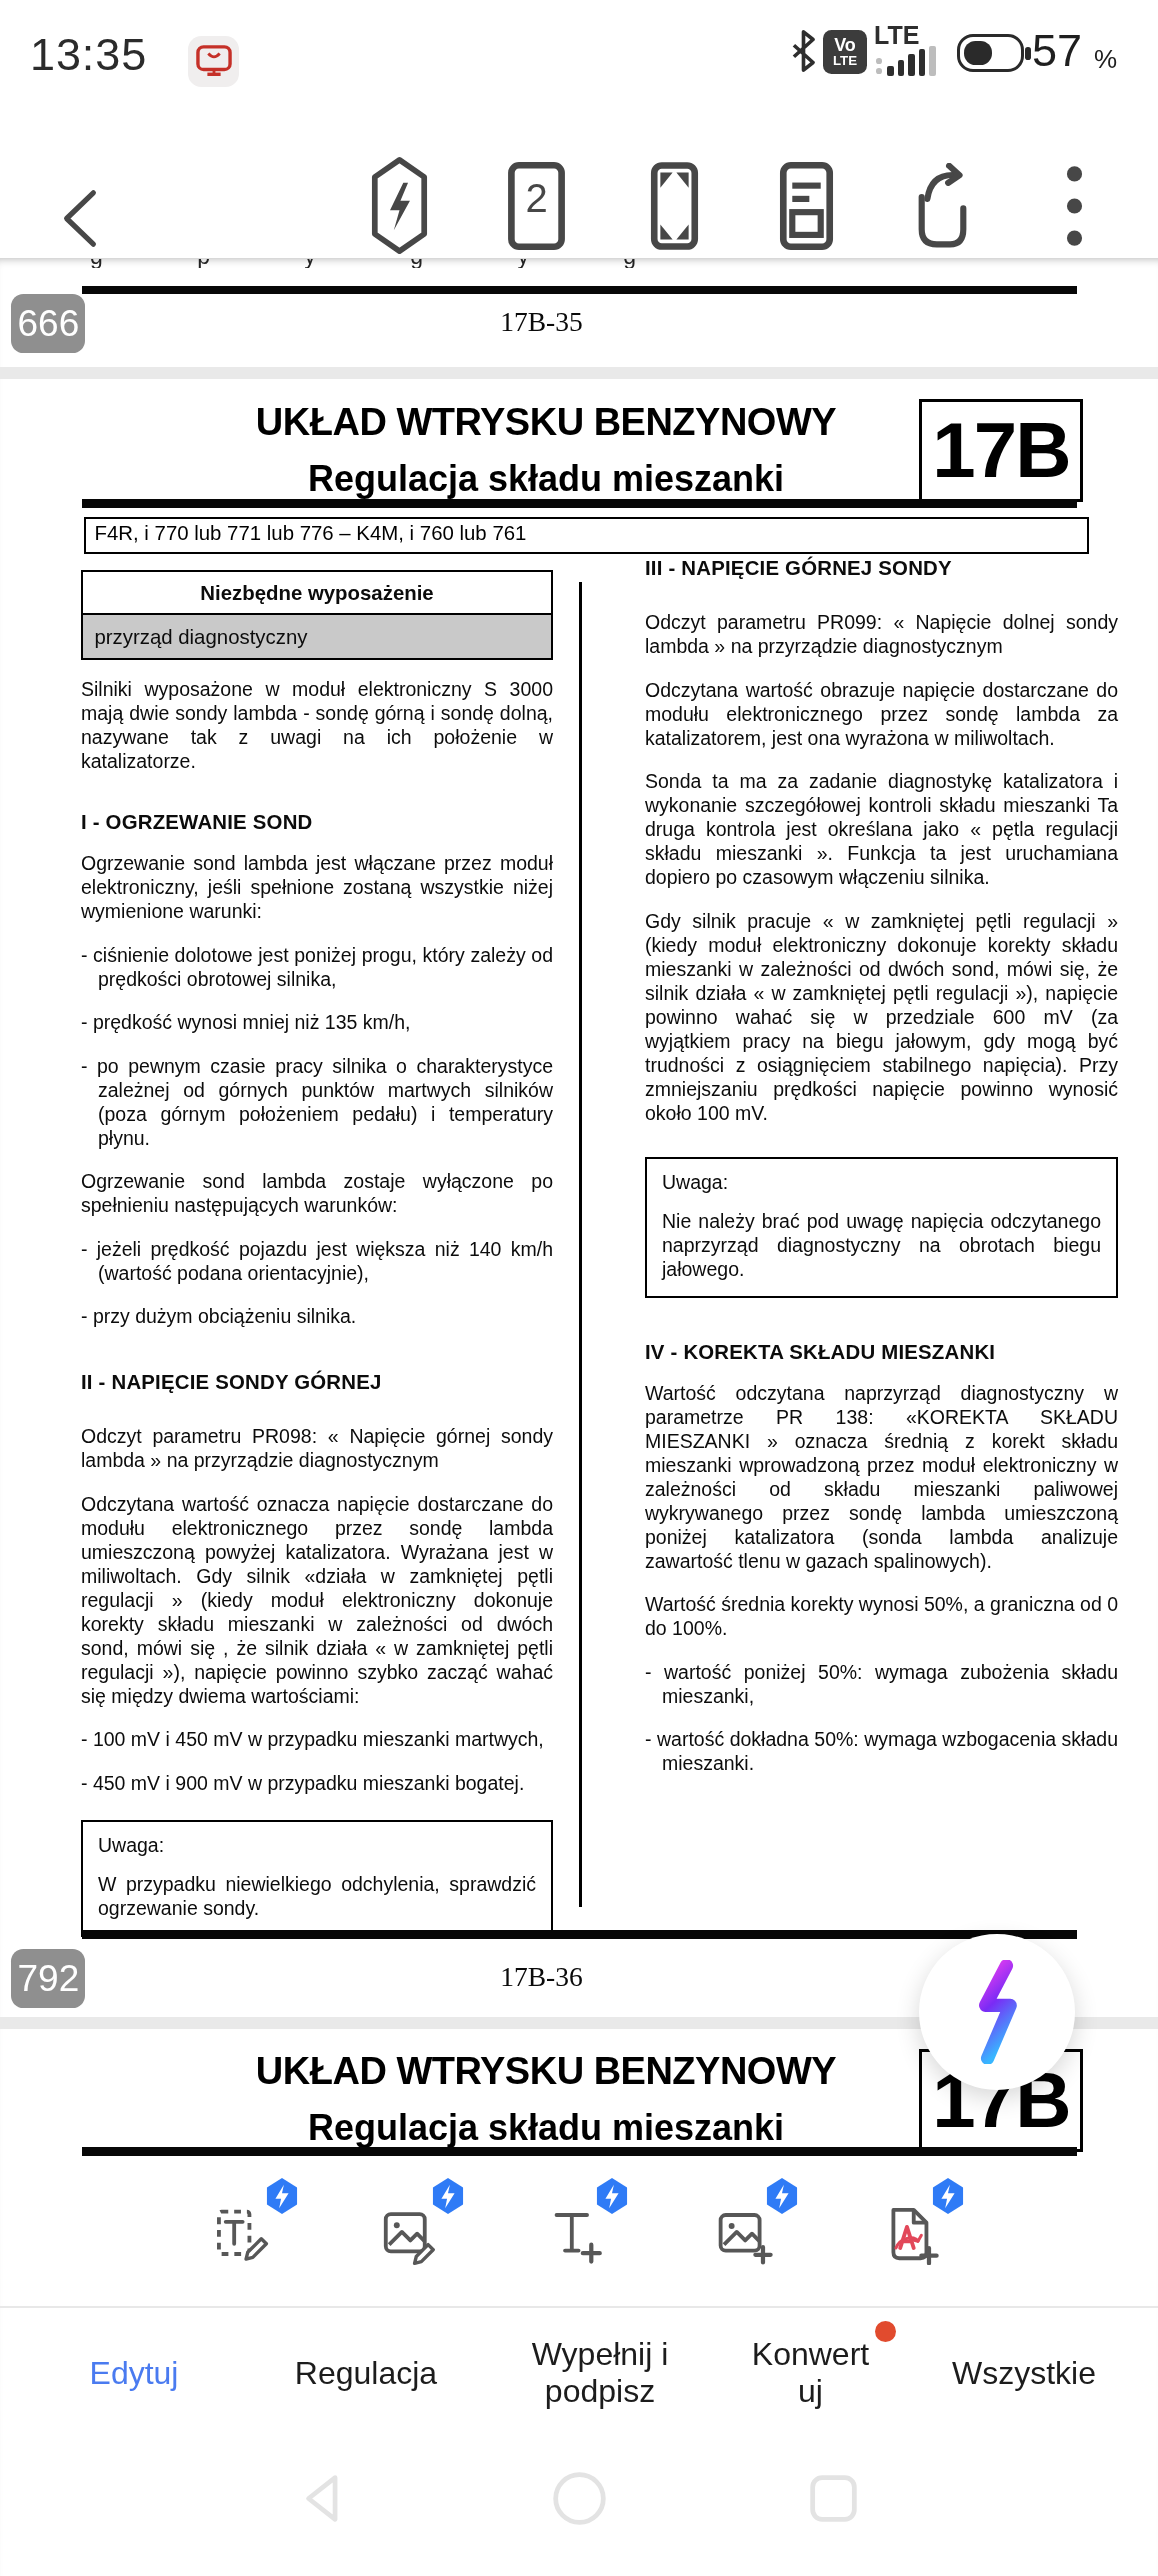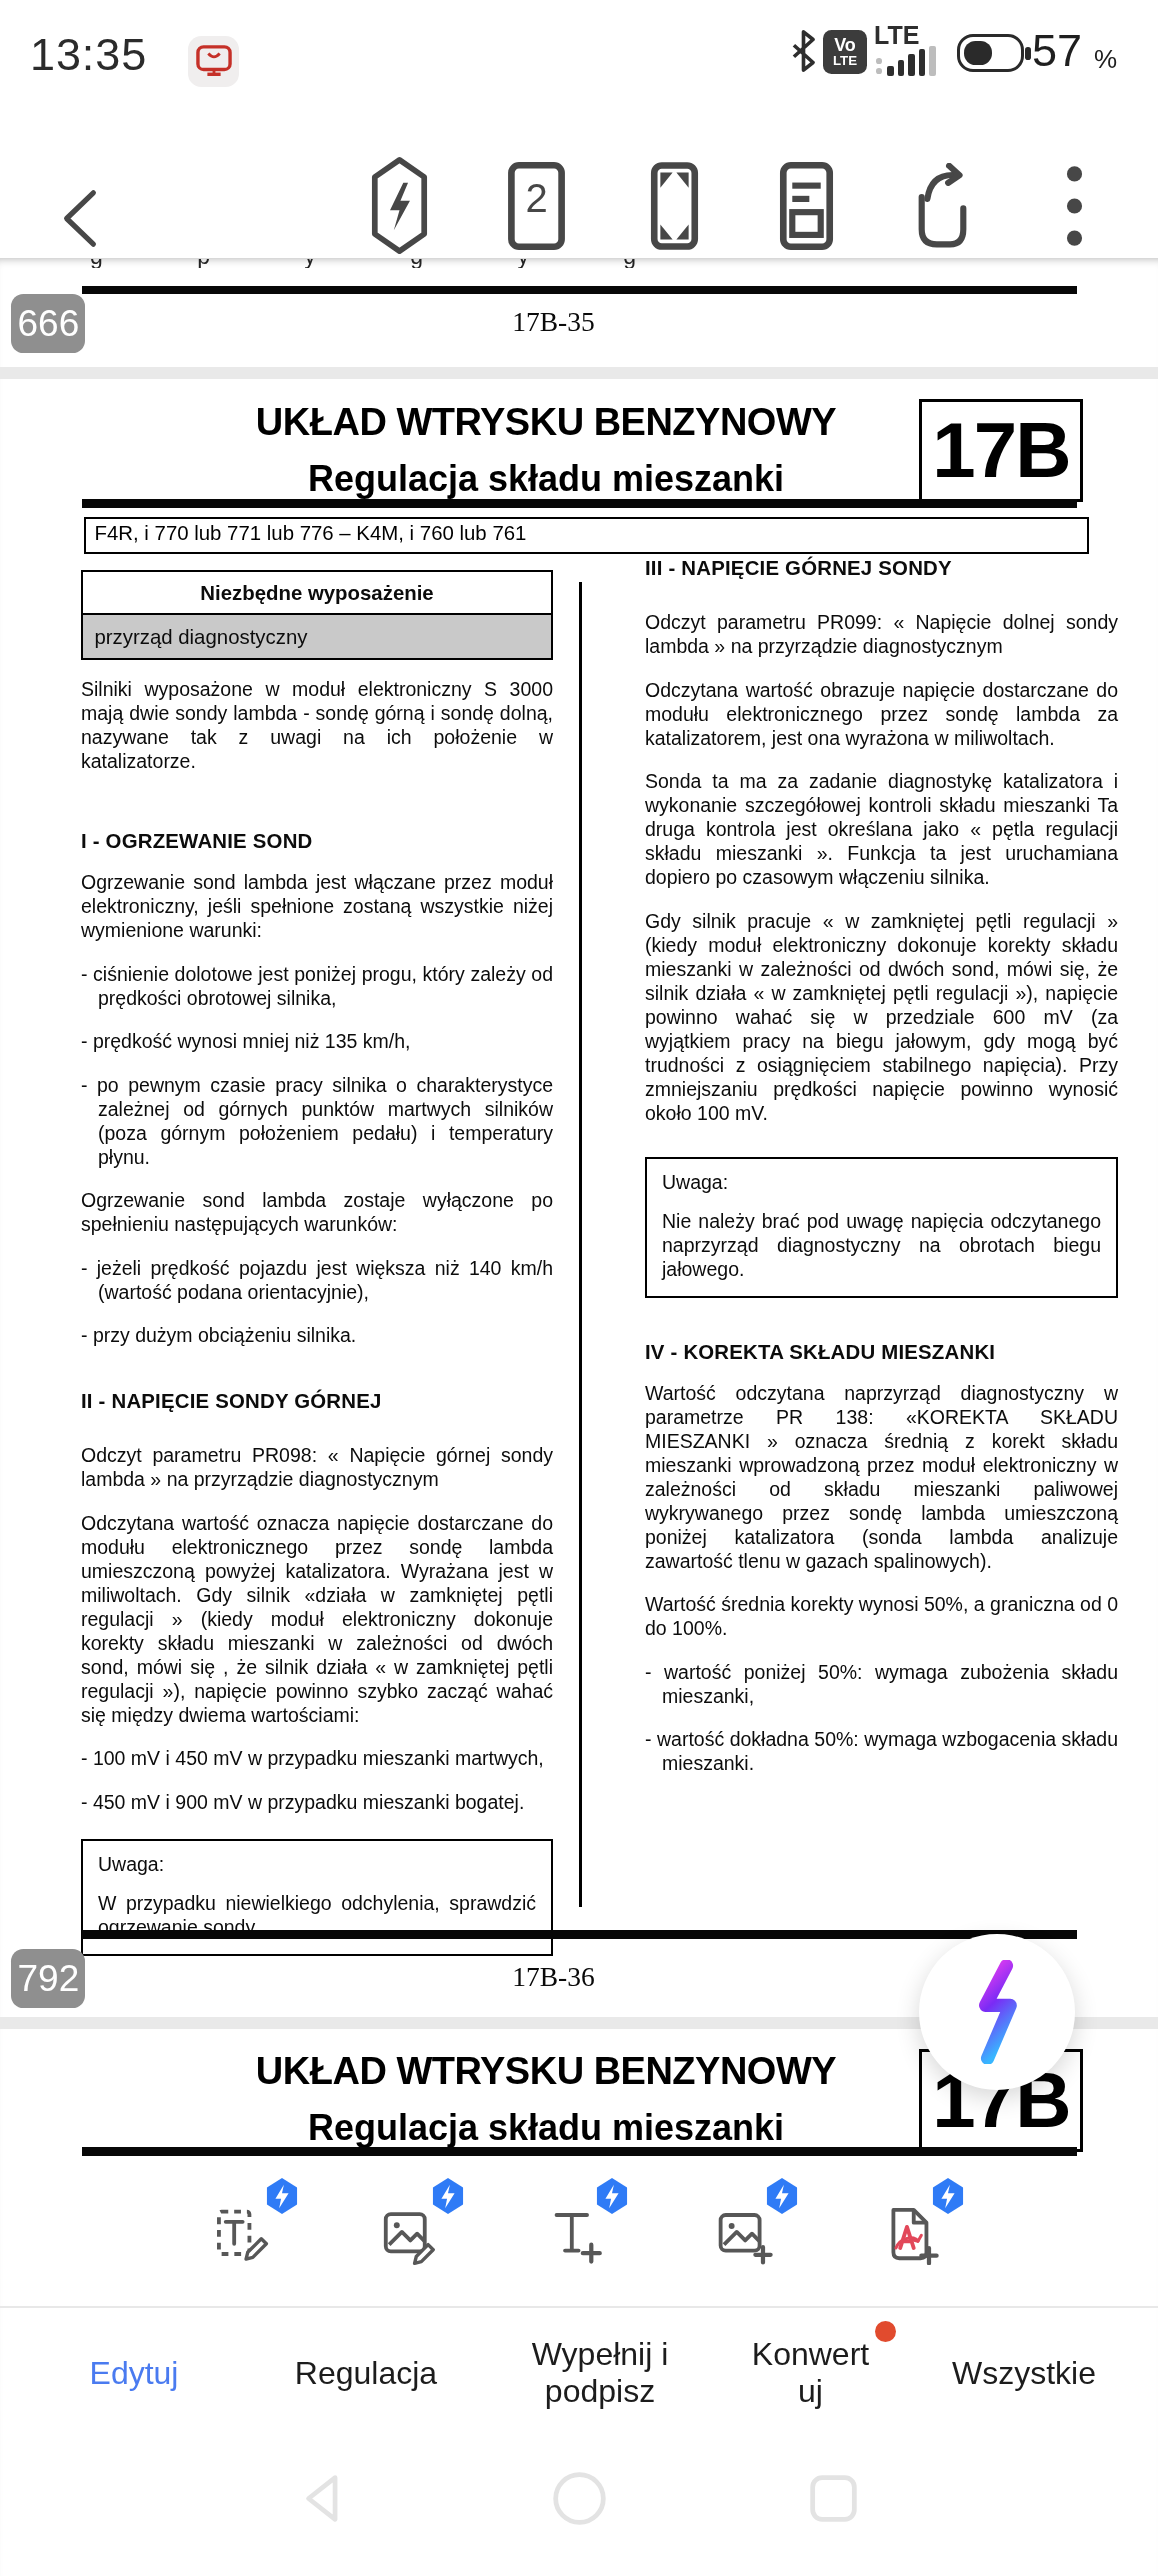--- a/index.html
+++ b/index.html
@@ -45,21 +45,21 @@
   
   .doc{position:absolute;left:0;top:258px;width:1159px;height:2318px;background:#fff;
        border-top:0.9px solid #d8d8d8;box-shadow:inset 0 6.6px 8.5px -6.6px rgba(0,0,0,.28);color:#111;}
   .cutline{position:absolute;left:90px;top:0;width:950px;height:8.5px;overflow:hidden;}
   .cutline span{display:block;transform:translateY(-16px);font-size:23px;letter-spacing:44px;color:#222;}
   .rule{position:absolute;left:82px;width:995px;height:8.5px;background:#070707;}
   .r1{top:26.6px}.r2{top:240px}.r3{top:1671px}.r4{top:1888px}
   .pgbadge{position:absolute;left:11.4px;width:74px;height:59px;background:#8f8f8f;border-radius:12.3px;
            color:#fff;font-size:37px;display:flex;align-items:center;justify-content:center;}
   .pg666{top:35px}.pg667{top:1690px}
-  .pfooter{position:absolute;left:12px;width:1083px;text-align:center;
+  .pfooter{position:absolute;left:0;width:1083px;text-align:center;
            font-family:"Liberation Serif",serif;font-size:27.5px;color:#0a0a0a;}
   .pf1{top:47px}.pf2{top:1702px}
   .gapband{position:absolute;left:0;width:1159px;height:12.3px;background:#e9e9e9;}
   .g1{top:108px}.g2{top:1758px}
   .titleblock{position:absolute;left:0;width:1092px;text-align:center;color:#000;}
   .t1{top:142px}.t2{top:1791px}
   .titleblock .tl1{font-size:38px;font-weight:700;letter-spacing:-0.5px;}
   .titleblock .tl2{font-size:36px;font-weight:700;margin-top:14.2px;}
   .chapbox{position:absolute;left:919px;width:158px;height:97px;border:3.8px solid #000;background:#fff;
            display:flex;align-items:center;justify-content:center;font-size:78px;font-weight:700;letter-spacing:-1.9px;color:#000;}
@@ -70,21 +70,21 @@
   
   .col{position:absolute;font-size:19.5px;line-height:24px;color:#0c0c0c;}
   .col-left{left:81px;top:311px;width:472px;}
   .col-right{left:608px;top:297px;width:473px;margin-left:37px;}
   .col-divider{position:absolute;left:579px;top:323px;width:2.8px;height:1325px;background:#000;}
   .eq-table{border:2.8px solid #000;}
   .eq-head{border-bottom:2.8px solid #000;text-align:center;font-weight:700;font-size:20.4px;padding:8.5px 0;}
   .eq-row{background:#c9c9c9;padding:9.5px 11.4px;font-size:20.4px;}
   .para{margin-top:17px;text-align:justify;}
   .bullet{margin-top:17px;padding-left:17px;text-indent:-17px;text-align:justify;}
-  .dochead{margin-top:56px;font-size:20.4px;font-weight:700;letter-spacing:0.2px;}
+  .dochead{margin-top:37px;font-size:20.4px;font-weight:700;letter-spacing:0.2px;}
   .h2sp{margin-top:42px;}
   .lead{margin-top:30px;font-weight:700;text-align:justify;}
   .note{margin-top:25px;border:2.8px solid #000;padding:11.4px 15px 15px 15px;}
   .note p{margin:0;text-align:justify;}
   .note p + p{margin-top:15px;}
   b{font-weight:400;}
 
   
   .fab{position:absolute;left:919px;top:1675px;width:156px;height:156px;border-radius:50%;background:#fff;
        box-shadow:0 7.6px 25px rgba(0,0,0,.16);display:flex;align-items:center;justify-content:center;cursor:pointer;}

